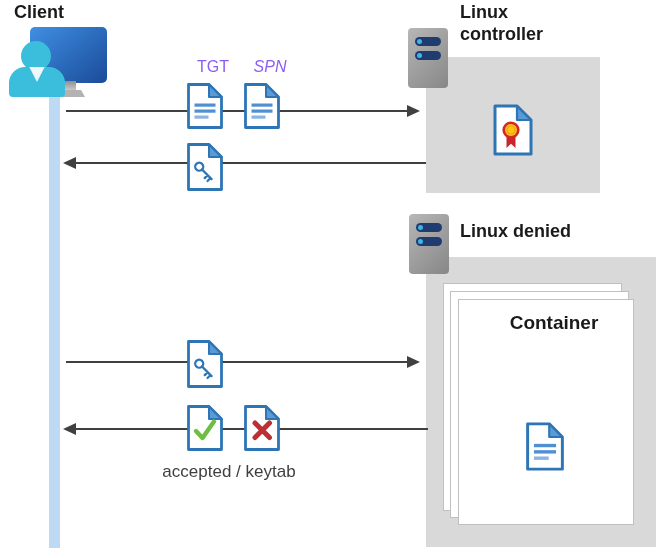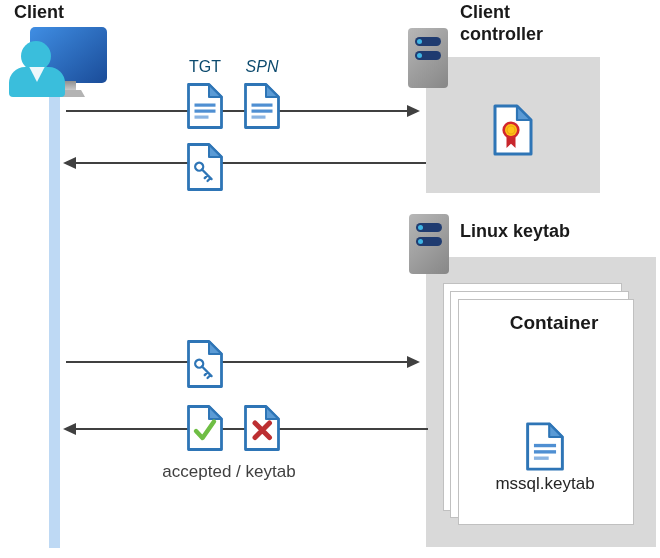--- a/index.html
+++ b/index.html
@@ -3,21 +3,21 @@
 <meta charset="utf-8">
 <style>
   html,body{margin:0;padding:0;background:#fff;}
   .canvas{
     position:relative;width:660px;height:558px;background:#fff;overflow:hidden;
     font-family:"Liberation Sans", sans-serif;
   }
   .abs{position:absolute;}
   
   .title{font-weight:bold;color:#1a1a1a;font-size:18px;line-height:1.22;}
-  .small-label{color:#0c4a6e;font-size:16px;}
+  .small-label{color:#8b5cf6;font-size:16px;margin-left:8px;}
   .result-label{color:#3f3f3f;font-size:17px;}
   .keytab-label{color:#262626;font-size:17px;text-align:center;}
   .center{text-align:center;}
   
   .lifeline{left:49px;top:88px;width:11px;height:460px;background:#bed9f4;z-index:1;}
   
   .monitor{left:30px;top:27px;width:77px;height:56px;border-radius:5px;
     background:linear-gradient(140deg,#3e8be0 5%,#1c4f9c 95%);z-index:3;}
   .stand-neck{left:61px;top:81px;width:15px;height:10px;
     background:linear-gradient(180deg,#8f8f8f,#cfcfcf);z-index:3;}
@@ -148,21 +148,21 @@
 
   <div class="abs graybox dc-box"></div>
   <div class="abs server" style="left:408px;top:28px;">
     <div class="pill" style="top:9px;">
         <span class="dot"></span>
       </div>
     <div class="pill" style="top:23px;">
         <span class="dot"></span>
       </div>
   </div>
-  <div class="abs title" style="left:460px;top:2px;width:125px;">Client controller</div>
+  <div class="abs title" style="left:460px;top:2px;width:125px;">Linux controller</div>
 
   <div class="abs doc" style="left:492px;top:103px;z-index:6;">
     <svg width="42" height="54" viewBox="0 0 42 54">
       <path d="M3 3 H25 L39 17 V51 H3 Z" fill="#fff" stroke="#2e75b6" stroke-width="3" stroke-linejoin="round"></path>
       <path d="M25 3 V17 H39 Z" fill="#5b9bd5" stroke="#2e75b6" stroke-width="2.2" stroke-linejoin="round"></path>
       <path d="M14.5 30 H23.5 V45 L19 40.8 L14.5 45 Z" fill="#c8262c"></path>
       <circle cx="19" cy="27" r="8.6" fill="#d2262c"></circle>
       <circle cx="19" cy="27" r="6" fill="#ffc115"></circle>
       <circle cx="19" cy="27" r="4" fill="none" stroke="#eda511" stroke-width="1.2"></circle>
     </svg>
@@ -170,34 +170,33 @@
 
   <div class="abs graybox ls-box"></div>
   <div class="abs server" style="left:409px;top:214px;">
     <div class="pill" style="top:9px;">
         <span class="dot"></span>
       </div>
     <div class="pill" style="top:23px;">
         <span class="dot"></span>
       </div>
   </div>
-  <div class="abs title" style="left:460px;top:221px;width:180px;">Linux keytab</div>
+  <div class="abs title" style="left:460px;top:221px;width:180px;">Linux denied</div>
 
   <div class="abs card back"></div>
   <div class="abs card mid"></div>
   <div class="abs card front"></div>
 
   <div class="abs title center container-title">Container</div>
 
 
   <div class="abs doc keytab-doc">
     <svg width="40" height="51" viewBox="0 0 38 48">
       <path d="M2.5 2.5 H23 L35.5 15 V45.5 H2.5 Z" fill="#fff" stroke="#2e75b6" stroke-width="2.8" stroke-linejoin="round"></path>
       <path d="M23 2.5 V15 H35.5 Z" fill="#5b9bd5" stroke="#2e75b6" stroke-width="2" stroke-linejoin="round"></path>
       <rect x="8.5" y="21.5" width="21" height="3.2" fill="#4f8fd2"></rect>
       <rect x="8.5" y="27.5" width="21" height="3.2" fill="#4f8fd2"></rect>
       <rect x="8.5" y="33.5" width="14" height="3.2" fill="#8ab4e2"></rect>
     </svg>
   </div>
 
-  <div class="abs keytab-label keytab-text">mssql.keytab</div>
 
 </div>
 
 </body></html>

